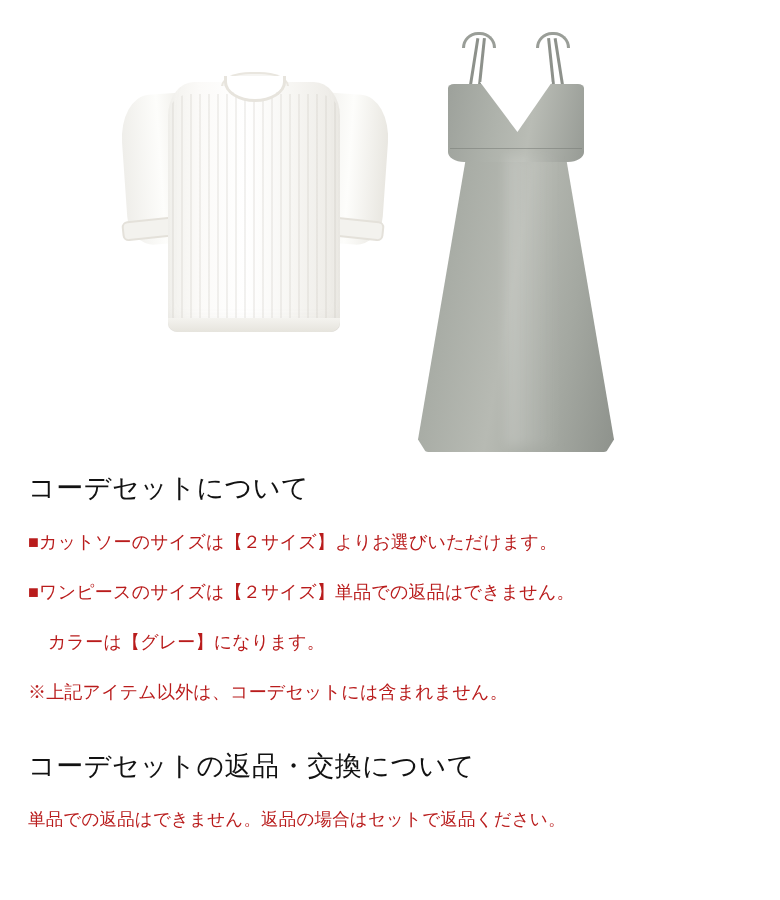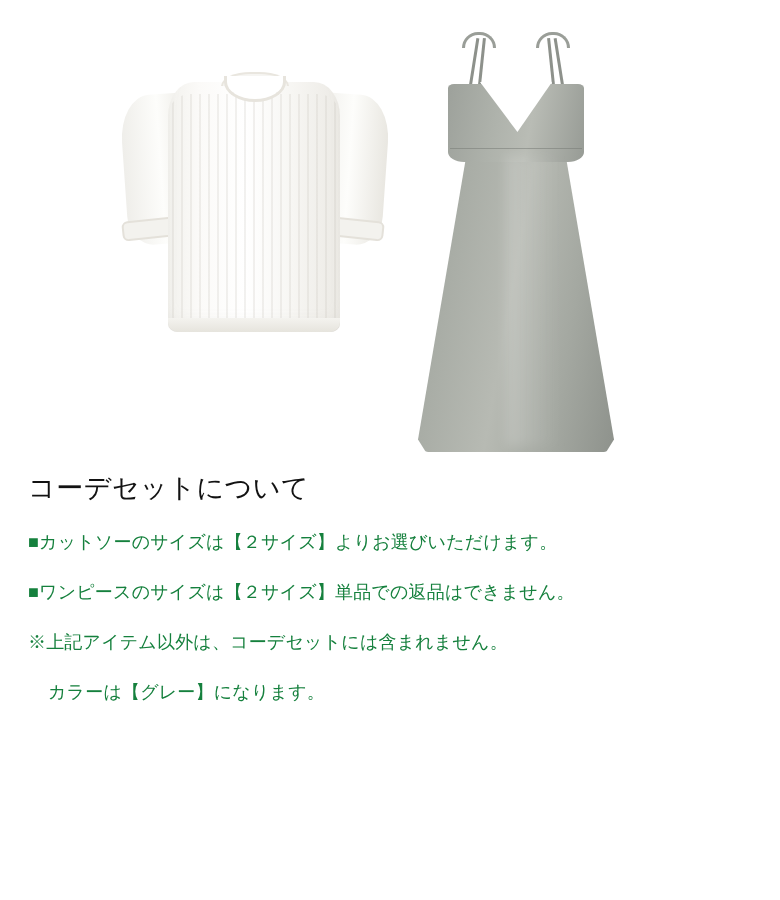--- a/index.html
+++ b/index.html
@@ -213,21 +213,21 @@
     letter-spacing: .02em;
     margin: 0 0 20px 0;
     color: #121212;
   }
   h2.second {
     margin-top: 40px;
   }
   .line {
     font-size: 18px;
     line-height: 1.78;
-    color: #15803d;
+    color: #b91c1c;
     letter-spacing: .01em;
     white-space: nowrap;
   }
   .line.indent {
     padding-left: 20px;
   }
   .block-b {
     margin-bottom: 2px;
   }
   .returns .line {
@@ -270,20 +270,27 @@
 
   </div>
 
   <div class="content">
 
     <section>
       <h2>コーデセットについて</h2>
       <div class="block-b">
         <p class="line">■カットソーのサイズは【２サイズ】よりお選びいただけます。</p>
         <p class="line">■ワンピースのサイズは【２サイズ】単品での返品はできません。</p>
+        <p class="line indent">カラーは【グレー】になります。</p>
         <p class="line">※上記アイテム以外は、コーデセットには含まれません。</p>
-        <p class="line indent">カラーは【グレー】になります。</p>
       </div>
     </section>
 
+    <section class="returns">
+      <h2 class="second">コーデセットの返品・交換について</h2>
+      <div>
+        <p class="line">単品での返品はできません。返品の場合はセットで返品ください。</p>
+
+      </div>
+    </section>
 
   </div>
 </div>
 
 </body></html>

